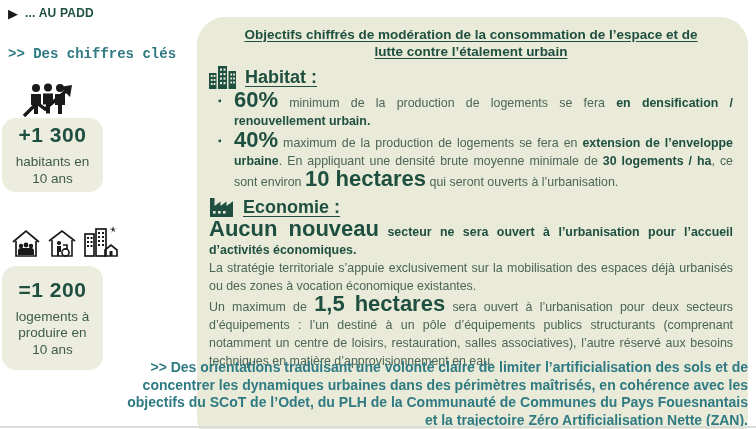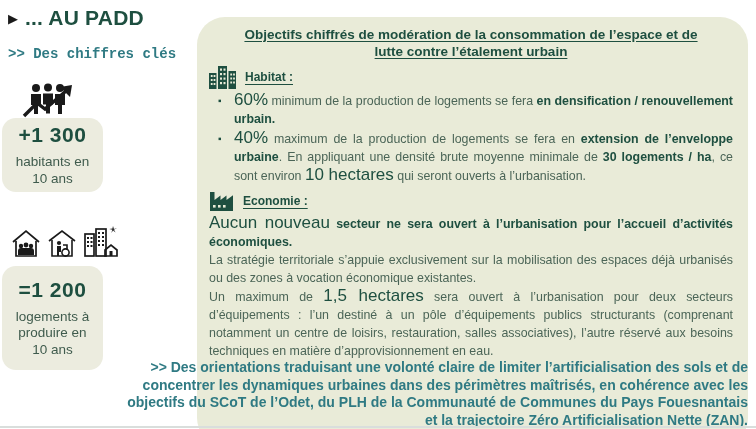--- a/index.html
+++ b/index.html
@@ -12,46 +12,46 @@
     --divider:#d9dedc;
   }
   *{margin:0;padding:0;box-sizing:border-box;}
   html,body{background:#fff;}
   body{font-family:"Liberation Sans","DejaVu Sans",sans-serif;}
   .stage{position:relative;width:756px;height:429px;background:#fff;overflow:hidden;}
 
   
   .title-row{position:absolute;left:8px;top:6px;display:flex;align-items:center;gap:7px;}
   .tri{color:var(--icon-black);font-size:13px;line-height:1;}
-  .page-title{font-size:21px;font-weight:700;color:var(--dark-green);letter-spacing:.2px;}
+  .page-title{font-size:12px;font-weight:700;color:var(--dark-green);letter-spacing:.2px;}
   .subtitle{position:absolute;left:8px;top:46px;font-size:14px;font-weight:600;color:var(--teal);font-family:Liberation Mono, monospace;}
   .icon-pop{position:absolute;left:20px;top:82px;}
   .stat-card{position:absolute;left:2px;width:101px;background:var(--card-bg);border-radius:14px;
              display:flex;flex-direction:column;align-items:center;justify-content:center;text-align:center;}
   .stat-card.c1{top:118px;height:74px;}
   .stat-card.c2{top:266px;height:104px;}
   .stat-value{font-size:21px;font-weight:700;color:var(--dark-green);letter-spacing:.5px;}
   .stat-label{font-size:13.5px;line-height:16.5px;color:#3f5b4d;white-space:pre-line;margin-top:7px;}
   .houses-row{position:absolute;left:10px;top:224px;display:flex;align-items:flex-end;gap:5px;}
 
   
   .main-box{position:absolute;left:189px;top:17px;width:551px;height:429px;background:var(--box-bg);
             border-radius:28px;padding:6px 13px 0 10px;margin-left:8px;}
   .box-title{margin:3px 26px 2px;text-align:center;font-size:13.5px;line-height:17px;font-weight:700;
              color:var(--dark-green);text-decoration:underline;text-underline-offset:2px;}
   .sec-head{display:flex;align-items:center;gap:9px;margin:5px 0 2px 2px;}
-  .sec-head .hd{font-size:12px;font-weight:700;color:var(--dark-green);
+  .sec-head .hd{font-size:18px;font-weight:700;color:var(--dark-green);
                 text-decoration:underline;text-underline-offset:3px;}
   .body-txt{font-size:12.4px;line-height:18px;color:var(--body-green);text-align:justify;}
   ul.obj{list-style:none;margin:1px 0 0 0;}
   ul.obj li{position:relative;margin-left:27px;margin-bottom:1px;padding-right:2px;}
   ul.obj li::before{content:"▪";position:absolute;left:-16px;top:1px;font-size:10px;color:var(--dark-green);}
   .s-n{font-size:12.4px;color:var(--body-green);}
   .s-b{font-size:12.4px;font-weight:700;color:var(--dark-green);}
-  .s-big{font-size:17px;font-weight:400;color:var(--dark-green);}
+  .s-big{font-size:22px;font-weight:700;color:var(--dark-green);}
   .para{margin:0 2px 0 2px;}
 
   
   .footer-note{position:absolute;right:8px;top:359px;width:625px;text-align:right;
                white-space:pre-line;font-size:14px;line-height:17.5px;font-weight:600;color:var(--teal);}
   .bottom-divider{position:absolute;left:0;right:0;top:426px;height:2px;background:var(--divider);}
   svg{display:block;}
 </style>
 </head>
 <body>

